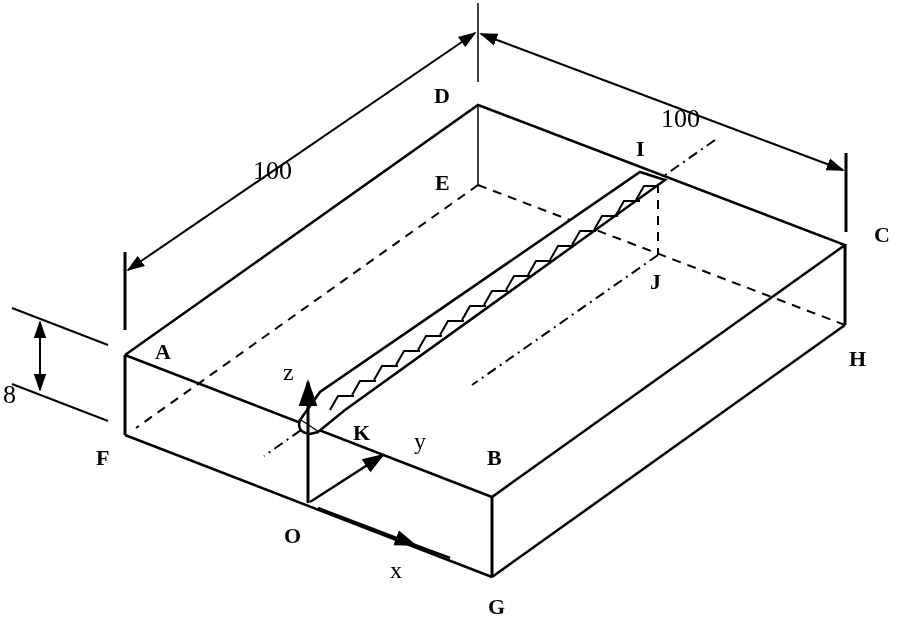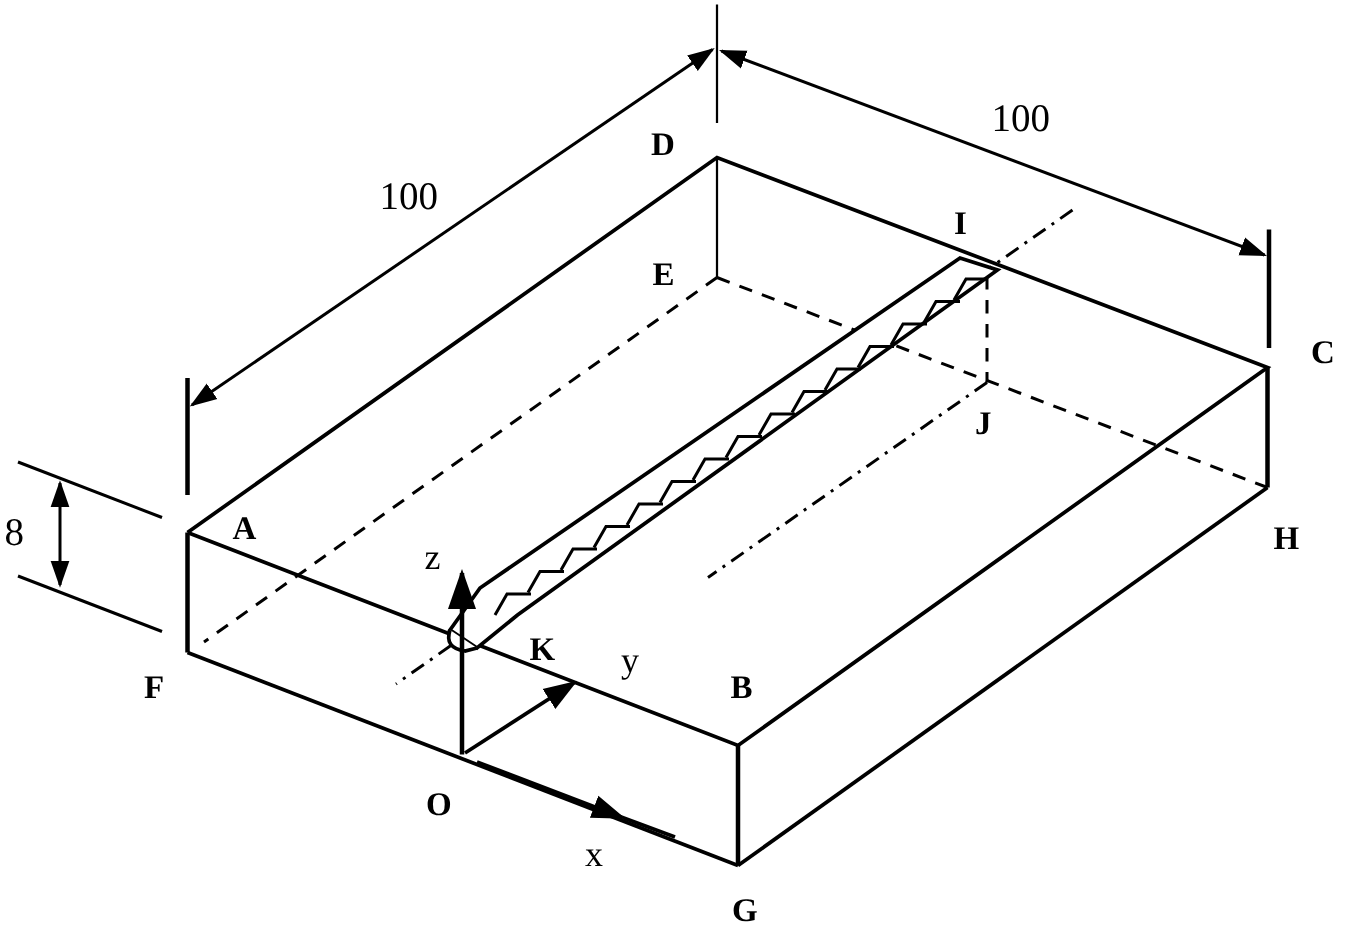--- a/index.html
+++ b/index.html
@@ -1,20 +1,20 @@
 <!DOCTYPE html>
 <html><head>
   <meta charset="utf-8">
   <style>
     html, body { margin: 0; padding: 0; background: #ffffff; }
     body { width: 900px; height: 620px; overflow: hidden; position: relative; }
     #diagram { position: absolute; left: 0; top: 0; width: 900px; height: 620px; }
     .lbl { position: absolute; font-family: "Liberation Serif", "DejaVu Serif", serif; color: #000; line-height: 1; }
     .vtx { font-weight: bold; font-size: 22px; }
-    .dim { font-size: 26px; }
+    .dim { font-size: 26px; margin-top: 40px; }
     .axis { font-size: 24px; font-style: normal; }
   </style>
 </head>
 <body>
 
 <svg id="diagram" viewBox="0 0 900 620" xmlns="http://www.w3.org/2000/svg">
   <defs>
     <marker id="arrow" viewBox="0 0 10 10" refX="9" refY="5" markerWidth="9" markerHeight="9" orient="auto-start-reverse">
       <path d="M0,1.5 L10,5 L0,8.5 Z" fill="#000"></path>
     </marker>

